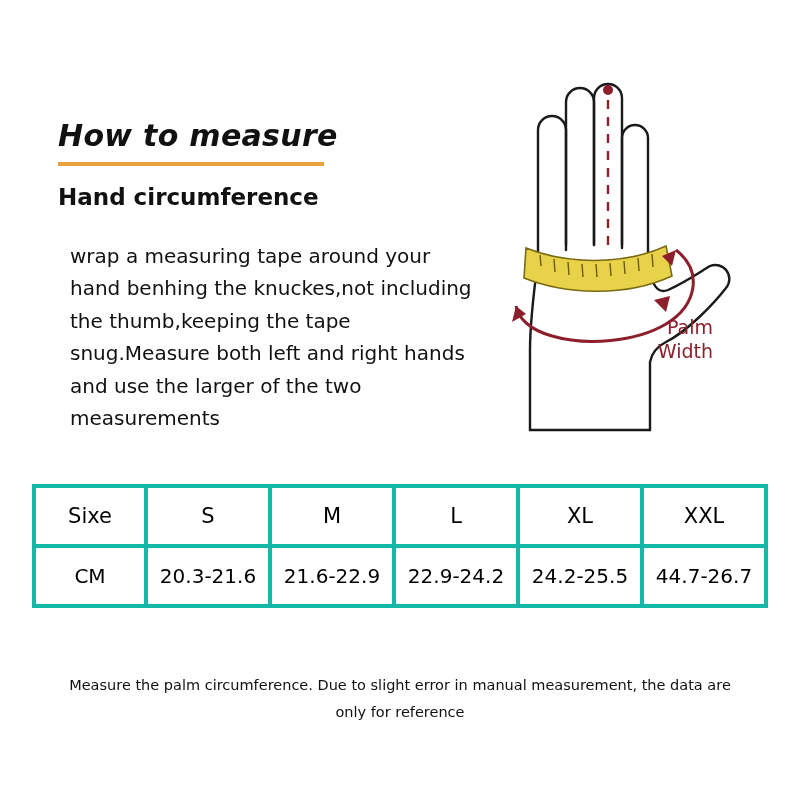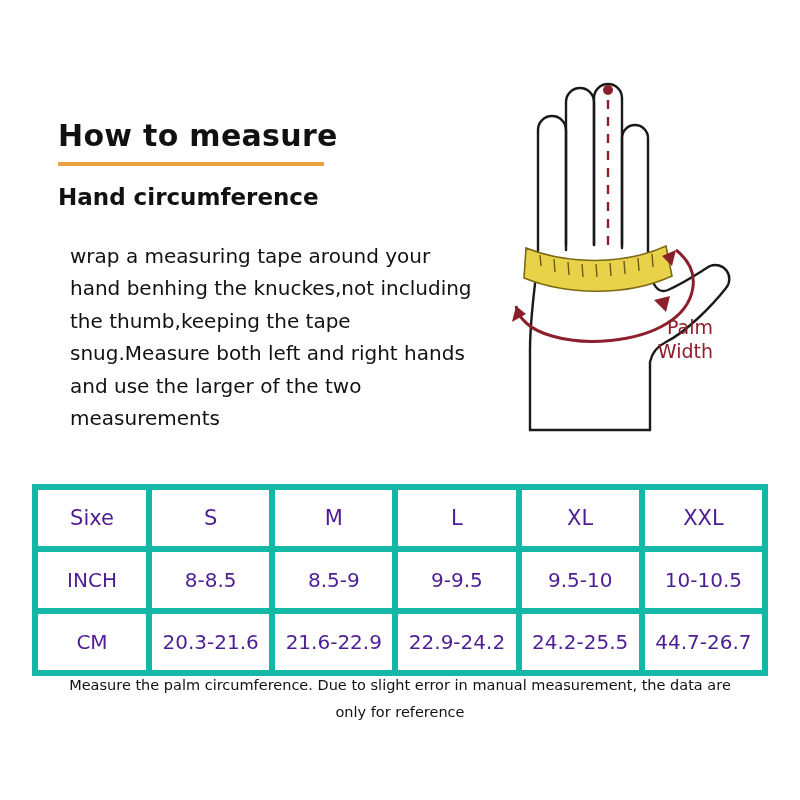--- a/index.html
+++ b/index.html
@@ -30,20 +30,21 @@
     width: 440px;
   }
 
   .title {
     font-size: 30px;
     font-weight: bold;
     letter-spacing: 0.3px;
     color: #111;
     margin: 0;
     line-height: 1.2;
+    font-style: italic;
   }
 
   .title-rule {
     width: 266px;
     height: 4px;
     background: #E8A33D;
     margin-top: 8px;
     margin-bottom: 18px;
   }
 
@@ -90,25 +91,25 @@
     top: 484px;
     width: 736px;
   }
 
   table.size-table {
     border-collapse: collapse;
     width: 736px;
     table-layout: fixed;
   }
   table.size-table td {
-    border: 6px solid #14b8a6;
+    border: 4px solid #14b8a6;
     text-align: center;
     font-size: 20px;
     height: 56px;
-    color: #4c1d95;
+    color: #000000;
     padding: 0;
   }
   table.size-table tr.head td {
     font-size: 21px;
   }
   table.size-table td.first-col {
     width: 108px;
   }
 
   .footnote {
@@ -194,28 +195,20 @@
       <tbody>
         <tr class="head">
           <td class="first-col">Sixe</td>
           <td>S</td>
           <td>M</td>
           <td>L</td>
           <td>XL</td>
           <td>XXL</td>
         </tr>
         <tr>
-          <td class="first-col">INCH</td>
-          <td>8-8.5</td>
-          <td>8.5-9</td>
-          <td>9-9.5</td>
-          <td>9.5-10</td>
-          <td>10-10.5</td>
-        </tr>
-        <tr>
           <td class="first-col">CM</td>
           <td>20.3-21.6</td>
           <td>21.6-22.9</td>
           <td>22.9-24.2</td>
           <td>24.2-25.5</td>
           <td>44.7-26.7</td>
         </tr>
       </tbody>
     </table>
   </div>

